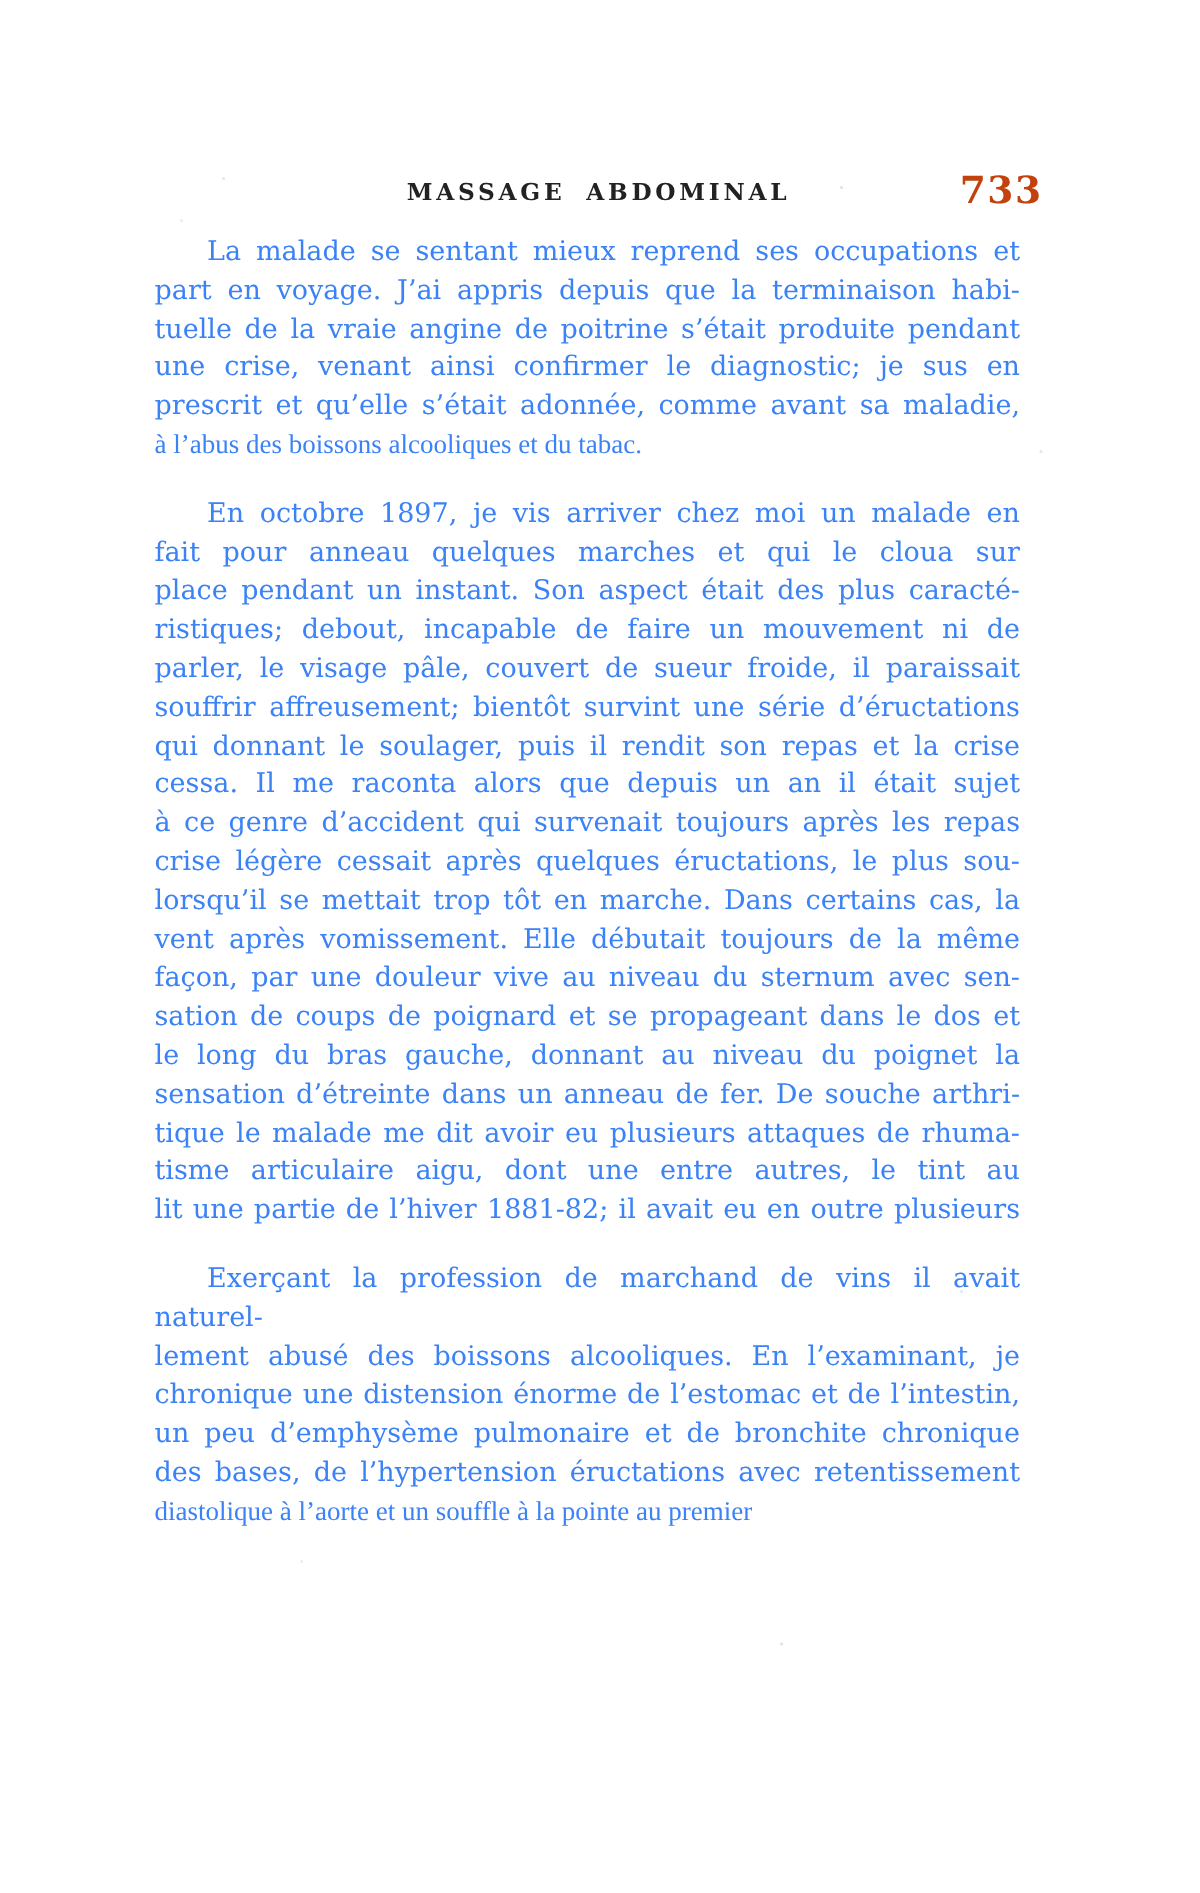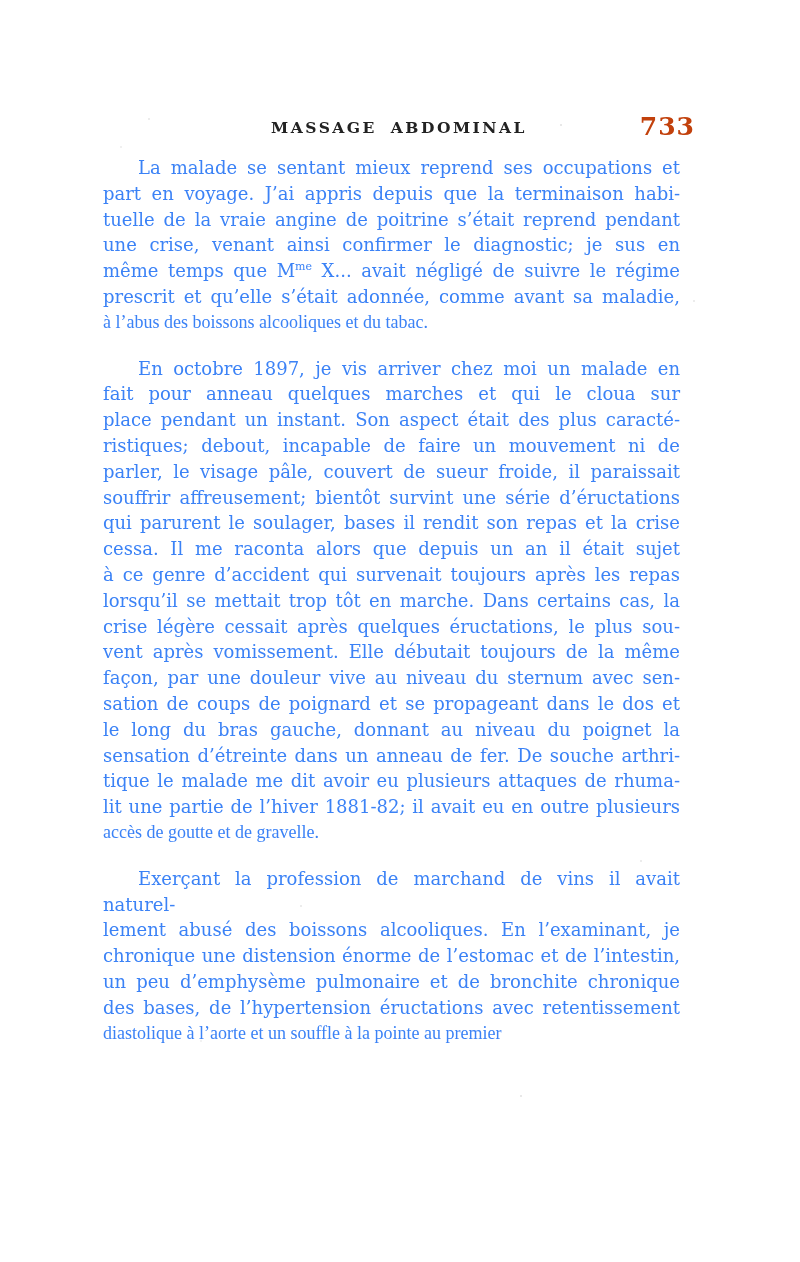--- a/index.html
+++ b/index.html
@@ -102,46 +102,45 @@
 
   <div class="running-head">
     <span class="running-title">MASSAGE ABDOMINAL</span>
     <span class="page-number">733</span>
   </div>
 
   <div class="text-block">
       <div class="para">
         <div class="line first">La malade se sentant mieux reprend ses occupations et</div>
         <div class="line">part en voyage. J’ai appris depuis que la terminaison habi-</div>
-        <div class="line">tuelle de la vraie angine de poitrine s’était reprend pendant</div>
+        <div class="line">tuelle de la vraie angine de poitrine s’était produite pendant</div>
         <div class="line">une crise, venant ainsi confirmer le diagnostic; je sus en</div>
-        <div class="line">même temps que M<sup>me</sup> X... avait négligé de suivre le régime</div>
         <div class="line">prescrit et qu’elle s’était adonnée, comme avant sa maladie,</div>
         <div class="line last">à l’abus des boissons alcooliques et du tabac.</div>
       </div>
       <div class="para">
         <div class="line first">En octobre 1897, je vis arriver chez moi un malade en</div>
         <div class="line">fait pour anneau quelques marches et qui le cloua sur</div>
         <div class="line">place pendant un instant. Son aspect était des plus caracté-</div>
         <div class="line">ristiques; debout, incapable de faire un mouvement ni de</div>
         <div class="line">parler, le visage pâle, couvert de sueur froide, il paraissait</div>
         <div class="line">souffrir affreusement; bientôt survint une série d’éructations</div>
-        <div class="line">qui parurent le soulager, bases il rendit son repas et la crise</div>
+        <div class="line">qui donnant le soulager, puis il rendit son repas et la crise</div>
         <div class="line">cessa. Il me raconta alors que depuis un an il était sujet</div>
         <div class="line">à ce genre d’accident qui survenait toujours après les repas</div>
+        <div class="line">crise légère cessait après quelques éructations, le plus sou-</div>
         <div class="line">lorsqu’il se mettait trop tôt en marche. Dans certains cas, la</div>
-        <div class="line">crise légère cessait après quelques éructations, le plus sou-</div>
         <div class="line">vent après vomissement. Elle débutait toujours de la même</div>
         <div class="line">façon, par une douleur vive au niveau du sternum avec sen-</div>
         <div class="line">sation de coups de poignard et se propageant dans le dos et</div>
         <div class="line">le long du bras gauche, donnant au niveau du poignet la</div>
         <div class="line">sensation d’étreinte dans un anneau de fer. De souche arthri-</div>
         <div class="line">tique le malade me dit avoir eu plusieurs attaques de rhuma-</div>
+        <div class="line">tisme articulaire aigu, dont une entre autres, le tint au</div>
         <div class="line">lit une partie de l’hiver 1881-82; il avait eu en outre plusieurs</div>
-        <div class="line last">accès de goutte et de gravelle.</div>
       </div>
       <div class="para">
         <div class="line first">Exerçant la profession de marchand de vins il avait naturel-</div>
         <div class="line">lement abusé des boissons alcooliques. En l’examinant, je</div>
         <div class="line">chronique une distension énorme de l’estomac et de l’intestin,</div>
         <div class="line">un peu d’emphysème pulmonaire et de bronchite chronique</div>
         <div class="line">des bases, de l’hypertension éructations avec retentissement</div>
         <div class="line last">diastolique à l’aorte et un souffle à la pointe au premier</div>
       </div>
     </div>

